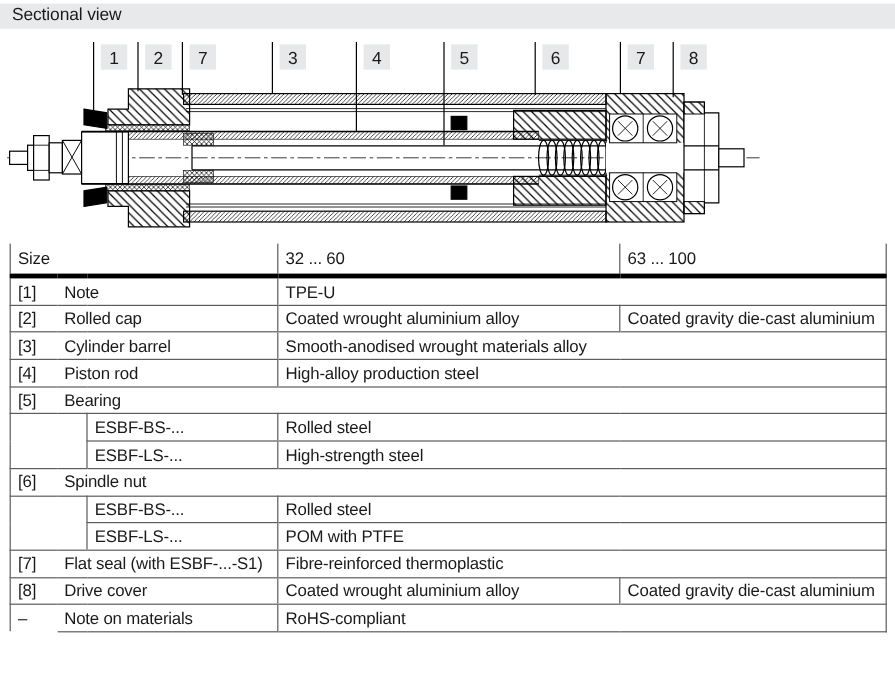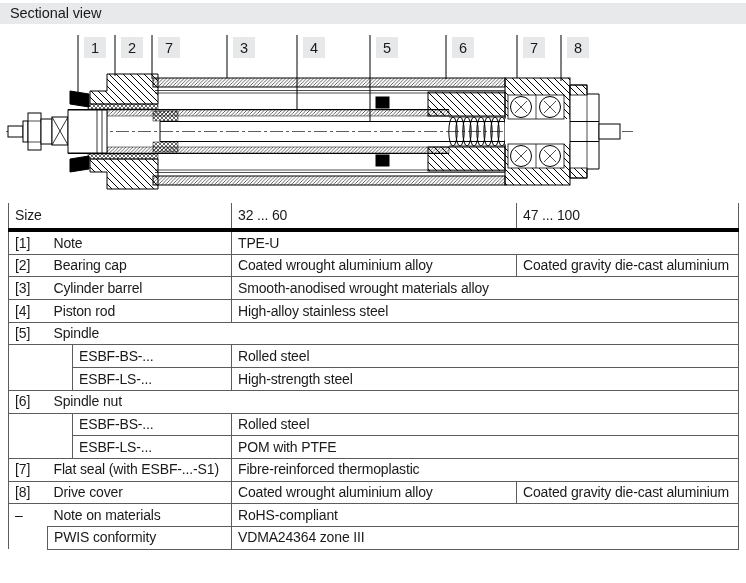--- a/index.html
+++ b/index.html
@@ -208,51 +208,51 @@
         <col style="width:25px">
         <col style="width:159px">
       <col style="width:285px">
         <col style="width:222px">
     </colgroup>
 
     <tbody>
         <tr class="thead">
       <td class="bl hk" colspan="3">Size</td>
       <td class="bl hk">32 ... 60</td>
-      <td class="bl br hk">47 ... 100</td>
+      <td class="bl br hk">63 ... 100</td>
     </tr>
 
     <tr>
       <td class="bl bb">[1]</td>
       <td class="bb" colspan="2">Note</td>
       <td class="bl bb br" colspan="2">TPE-U</td>
     </tr>
 
     <tr>
       <td class="bl bb">[2]</td>
-      <td class="bb" colspan="2">Bearing cap</td>
+      <td class="bb" colspan="2">Rolled cap</td>
       <td class="bl bb">Coated wrought aluminium alloy</td>
       <td class="bl bb br">Coated gravity die-cast aluminium</td>
     </tr>
 
     <tr>
       <td class="bl bb">[3]</td>
       <td class="bb" colspan="2">Cylinder barrel</td>
       <td class="bl bb br" colspan="2">Smooth-anodised wrought materials alloy</td>
     </tr>
 
     <tr>
       <td class="bl bb">[4]</td>
       <td class="bb" colspan="2">Piston rod</td>
-      <td class="bl bb br" colspan="2">High-alloy stainless steel</td>
+      <td class="bl bb br" colspan="2">High-alloy production steel</td>
     </tr>
 
     <tr>
       <td class="bl bb">[5]</td>
-      <td class="bb br" colspan="4">Spindle</td>
+      <td class="bb br" colspan="4">Bearing</td>
     </tr>
 
     <tr>
       <td class="bl" colspan="2"></td>
       <td class="bl bb">ESBF-BS-...</td>
       <td class="bl bb br" colspan="2">Rolled steel</td>
     </tr>
 
     <tr>
       <td class="bl bb" colspan="2"></td>
@@ -289,22 +289,17 @@
       <td class="bl bb">Coated wrought aluminium alloy</td>
       <td class="bl bb br">Coated gravity die-cast aluminium</td>
     </tr>
 
     <tr>
       <td class="bl">–</td>
       <td class="bb" colspan="2">Note on materials</td>
       <td class="bl bb br" colspan="2">RoHS-compliant</td>
     </tr>
 
-    <tr>
-      <td class="bl"></td>
-      <td class="bl bb" colspan="2">PWIS conformity</td>
-      <td class="bl bb br" colspan="2">VDMA24364 zone III</td>
-    </tr>
 
   </tbody>
     </table>
 
 </div>
 
 </body></html>

